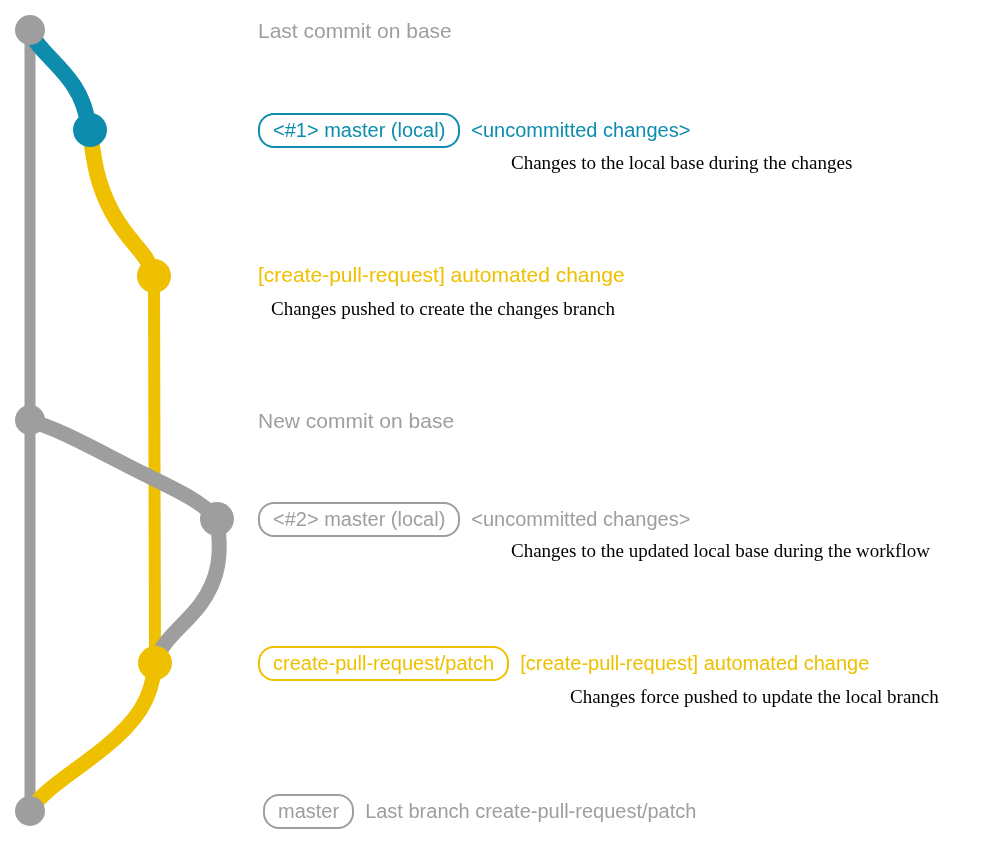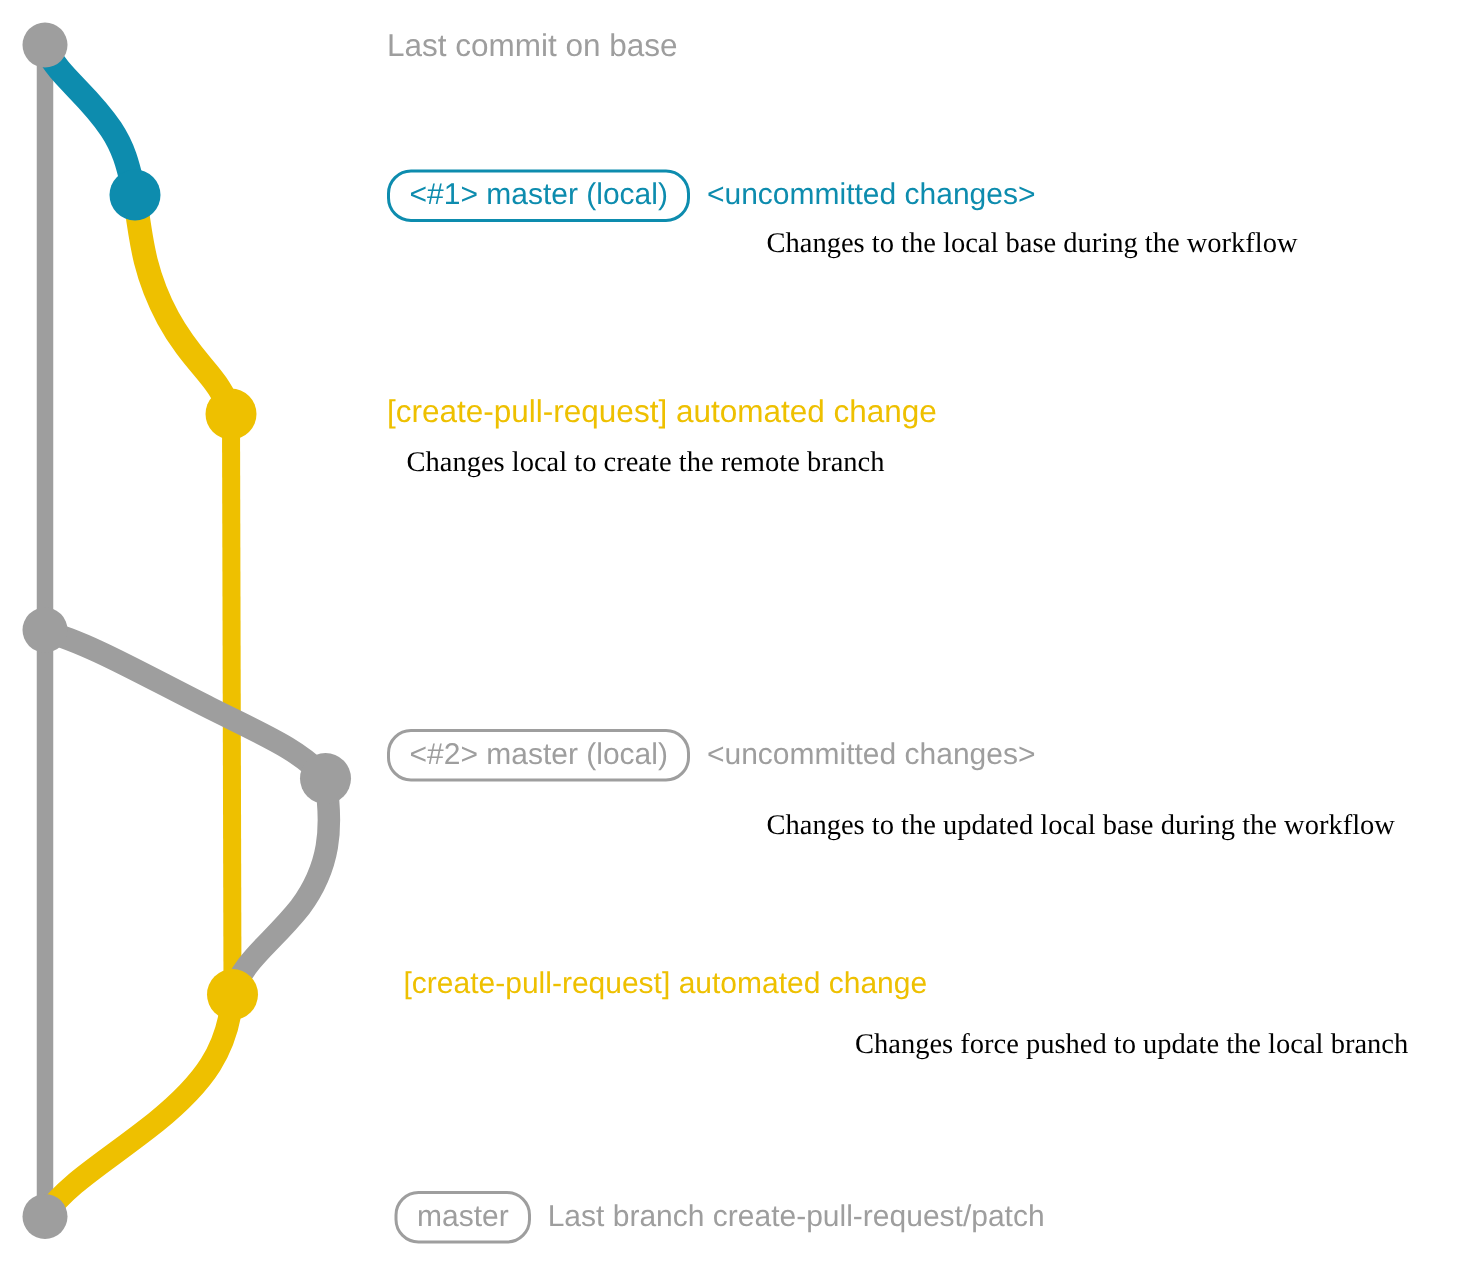--- a/index.html
+++ b/index.html
@@ -95,33 +95,35 @@
     <circle cx="155" cy="663" r="17" fill="#eec000"></circle>
     <circle cx="30" cy="811" r="15" fill="#9e9e9e"></circle>
   </svg>
 
   <div class="headline c-gray" style="left:258px; top:20px;">Last commit on base</div>
 
   <div class="row" style="left:258px; top:113px;">
     <span class="badge c-teal">&lt;#1&gt; master (local)</span>
     <span class="subject c-teal">&lt;uncommitted changes&gt;</span>
   </div>
-  <div class="desc" style="left:511px; top:153px;">Changes to the local base during the workflow</div>
+  <div class="desc" style="left:511px; top:153px;">Changes to the local base during the changes</div>
 
   <div class="headline c-yellow" style="left:258px; top:264px;">[create-pull-request] automated change</div>
-  <div class="desc" style="left:271px; top:299px;">Changes local to create the remote branch</div>
+  <div class="desc" style="left:271px; top:299px;">Changes pushed to create the changes branch</div>
 
+  <div class="headline c-gray" style="left:258px; top:410px;">New commit on base</div>
 
-  <div class="row" style="left:258px; top:486px;justify-content:flex-end;">
+  <div class="row" style="left:258px; top:502px;justify-content:flex-end;">
     <span class="badge c-gray">&lt;#2&gt; master (local)</span>
     <span class="subject c-gray">&lt;uncommitted changes&gt;</span>
   </div>
   <div class="desc" style="left:511px; top:541px;">Changes to the updated local base during the workflow</div>
 
   <div class="row" style="left:258px; top:646px;">
+    <span class="badge c-yellow">create-pull-request/patch</span>
     <span class="subject c-yellow">[create-pull-request] automated change</span>
   </div>
   <div class="desc" style="left:570px; top:687px;">Changes force pushed to update the local branch</div>
 
   <div class="row" style="left:263px; top:794px;">
     <span class="badge c-gray">master</span>
     <span class="subject c-gray">Last branch create-pull-request/patch</span>
   </div>
 
 </div>

